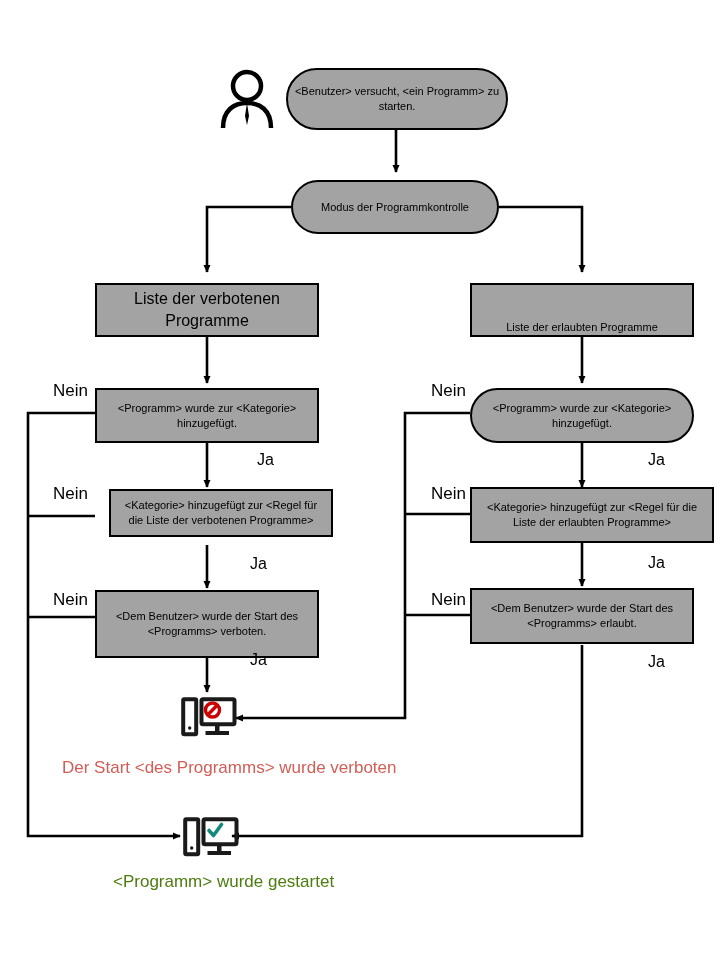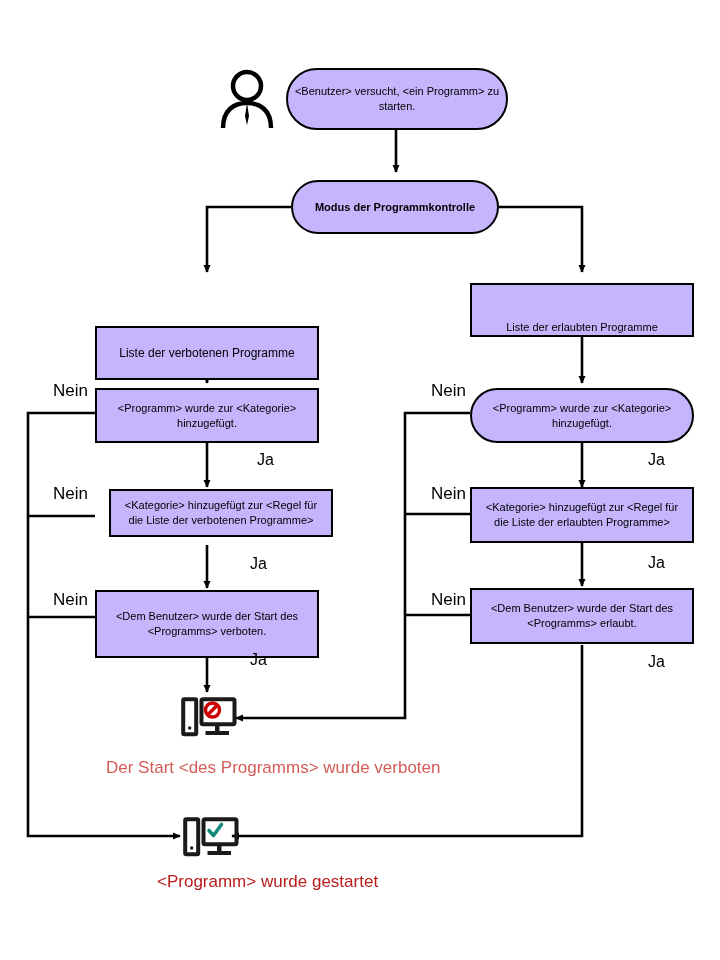--- a/index.html
+++ b/index.html
@@ -18,21 +18,21 @@
     position: absolute;
     left: 0;
     top: 0;
     width: 720px;
     height: 960px;
   }
   .node {
     position: absolute;
     box-sizing: border-box;
     border: 2.5px solid #000000;
-    background: #c4b5fd;
+    background: #a3a3a3;
     display: flex;
     align-items: center;
     justify-content: center;
     text-align: center;
     color: #000000;
     line-height: 1.35;
     z-index: 3;
   }
   .node span { display: block; padding: 0 6px; }
   .rounded { border-radius: 999px; }
@@ -40,21 +40,20 @@
     position: absolute;
     color: #000000;
     z-index: 4;
     white-space: nowrap;
     margin-left: 12px;
   }
   .caption {
     position: absolute;
     z-index: 4;
     white-space: nowrap;
-    margin-left: 44px;
   }
   .icon-box {
     position: absolute;
     z-index: 5;
   }
 </style>
 </head>
 <body>
 
 <svg id="canvas" viewBox="0 0 720 960" xmlns="http://www.w3.org/2000/svg">
@@ -102,45 +101,45 @@
     <circle cx="29" cy="18" r="14" fill="none" stroke="#000000" stroke-width="4.5"></circle>
     <path d="M5,60 C5,42 16,35 29,35 C42,35 53,42 53,60" fill="none" stroke="#000000" stroke-width="4.5"></path>
     <path d="M29,35 L31,48 L29,57 L27,48 Z" fill="#000000"></path>
   </svg>
 </div>
 
 <div class="node rounded" style="left:286px;top:68px;width:222px;height:62px;font-size:11px;">
   <span>&lt;Benutzer&gt; versucht, &lt;ein Programm&gt;  zu starten.</span>
 </div>
 
-<div class="node rounded" style="left:291px;top:180px;width:208px;height:54px;font-size:11px;font-weight:bold;">
+<div class="node rounded" style="left:291px;top:180px;width:208px;height:54px;font-size:11px;">
   <span>Modus der Programmkontrolle</span>
 </div>
 
-<div class="node" style="left:95px;top:283px;width:224px;height:54px;font-size:12px;margin-top:43px;">
+<div class="node" style="left:95px;top:283px;width:224px;height:54px;font-size:16px;">
   <span>Liste der verbotenen Programme</span>
 </div>
 
 <div class="node" style="left:470px;top:283px;width:224px;height:54px;font-size:11px;align-items:flex-end;">
   <span>Liste der erlaubten Programme</span>
 </div>
 
 <div class="node" style="left:95px;top:388px;width:224px;height:55px;font-size:11px;">
   <span>&lt;Programm&gt;  wurde zur &lt;Kategorie&gt; hinzugefügt.</span>
 </div>
 
 <div class="node rounded" style="left:470px;top:388px;width:224px;height:55px;font-size:11px;">
   <span>&lt;Programm&gt;  wurde zur &lt;Kategorie&gt; hinzugefügt.</span>
 </div>
 
 <div class="node" style="left:109px;top:489px;width:224px;height:48px;font-size:11px;">
   <span>&lt;Kategorie&gt; hinzugefügt zur &lt;Regel für die Liste der verbotenen Programme&gt;</span>
 </div>
 
-<div class="node" style="left:470px;top:487px;width:224px;height:56px;font-size:11px;">
+<div class="node" style="left:470px;top:487px;width:244px;height:56px;font-size:11px;">
   <span>&lt;Kategorie&gt; hinzugefügt zur &lt;Regel für die Liste der erlaubten Programme&gt;</span>
 </div>
 
 <div class="node" style="left:95px;top:590px;width:224px;height:68px;font-size:11px;">
   <span>&lt;Dem Benutzer&gt; wurde der Start des &lt;Programms&gt;  verboten.</span>
 </div>
 
 <div class="node" style="left:470px;top:588px;width:224px;height:56px;font-size:11px;">
   <span>&lt;Dem Benutzer&gt; wurde der Start des &lt;Programms&gt;  erlaubt.</span>
 </div>
@@ -179,13 +178,13 @@
   <svg width="56" height="44" viewBox="0 0 56 44" xmlns="http://www.w3.org/2000/svg">
     <rect x="2.2" y="2.2" width="13" height="35" rx="1" fill="none" stroke="#1a1a1a" stroke-width="4"></rect>
     <circle cx="8.7" cy="31" r="1.7" fill="#1a1a1a"></circle>
     <rect x="20.5" y="2.2" width="33" height="25" rx="1.5" fill="none" stroke="#1a1a1a" stroke-width="4"></rect>
     <rect x="34" y="27" width="4.5" height="7" fill="#1a1a1a"></rect>
     <rect x="24.5" y="34" width="23.5" height="4" fill="#1a1a1a"></rect>
     <path d="M26,13.5 L30.5,18.5 L38.5,7.5" fill="none" stroke="#13897c" stroke-width="3.6" stroke-linecap="round" stroke-linejoin="round"></path>
   </svg>
 </div>
 
-<div class="caption" style="left:113px;top:872px;font-size:17px;color:#b91c1c;">&lt;Programm&gt; wurde gestartet</div>
+<div class="caption" style="left:113px;top:872px;font-size:17px;color:#4d7c0f;">&lt;Programm&gt; wurde gestartet</div>
 
 </body></html>

